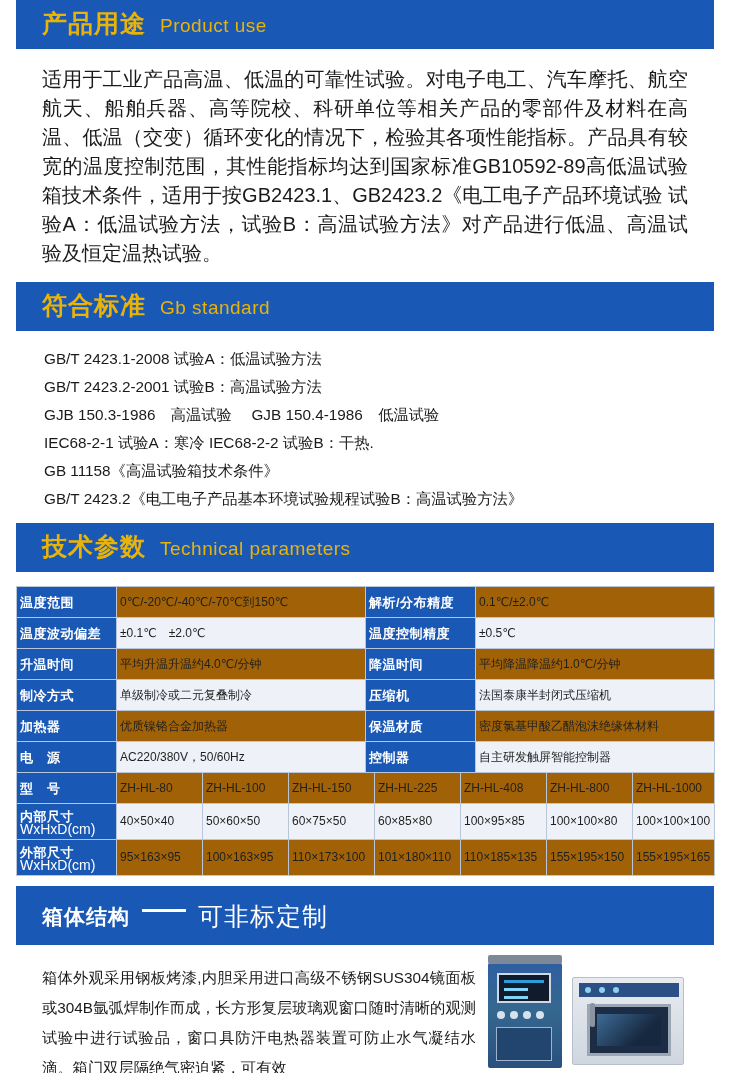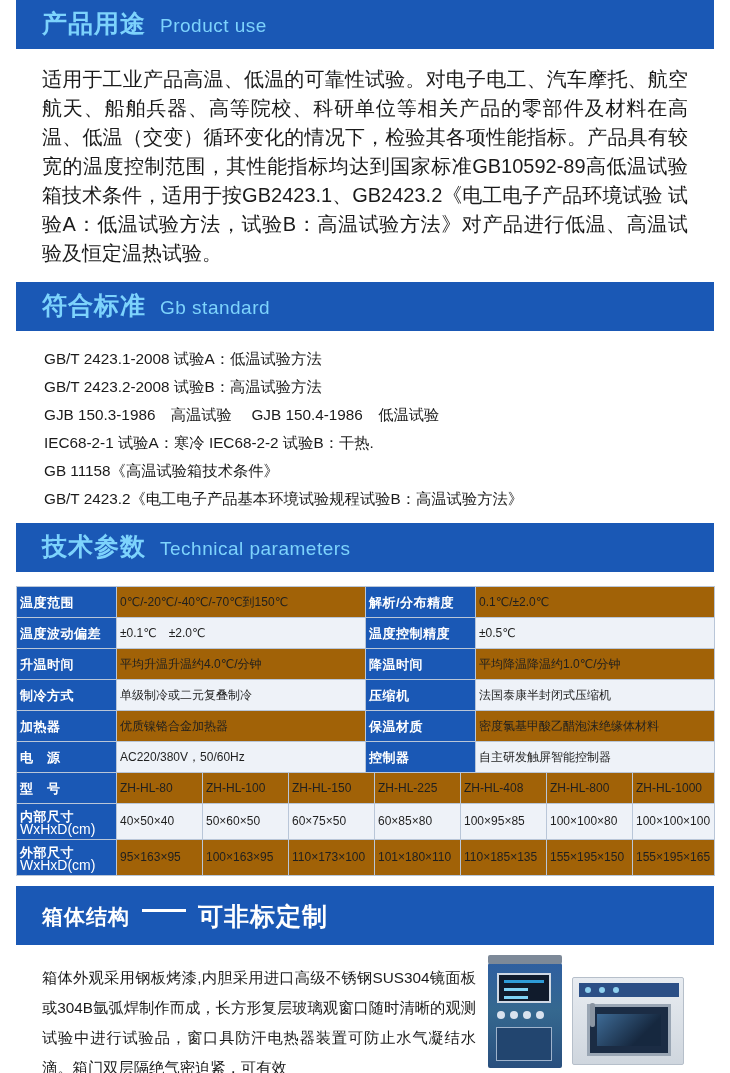--- a/index.html
+++ b/index.html
@@ -12,21 +12,21 @@
   .page {
     width: 730px;
     position: relative;
     background: #fff;
     padding-bottom: 0;
   }
 
   
   .sec-bar {
     background: #1a58b5;
-    color: #7dd3fc;
+    color: #eab308;
     display: flex;
     align-items: baseline;
     padding: 11px 26px 13px 26px;
     margin: 0 16px;
   }
   .sec-bar .cn {
     font-size: 25px;
     font-weight: bold;
     letter-spacing: 1px;
     line-height: 1;
@@ -102,21 +102,21 @@
   }
   .bottom-head .cn { font-size: 21px; font-weight: bold; letter-spacing: 1px; }
   .bottom-head .dash {
     display: inline-block;
     width: 44px; height: 3px;
     background: #fff;
     margin: 0 12px;
     position: relative;
     top: -6px;
   }
-  .bottom-head .cn2 { font-size: 25px; font-weight: bold; letter-spacing: 1px; }
+  .bottom-head .cn2 { font-size: 25px; font-weight: normal; letter-spacing: 1px; }
 
   .bottom-body {
     display: flex;
     padding: 18px 26px 6px 26px;
     margin: 0 16px;
     gap: 12px;
   }
   .bottom-body .txt {
     font-size: 15.3px;
     line-height: 30px;
@@ -192,21 +192,21 @@
     <span class="en">Product use</span>
   </div>
   <div class="body-text">适用于工业产品高温、低温的可靠性试验。对电子电工、汽车摩托、航空航天、船舶兵器、高等院校、科研单位等相关产品的零部件及材料在高温、低温（交变）循环变化的情况下，检验其各项性能指标。产品具有较宽的温度控制范围，其性能指标均达到国家标准GB10592-89高低温试验箱技术条件，适用于按GB2423.1、GB2423.2《电工电子产品环境试验 试验A：低温试验方法，试验B：高温试验方法》对产品进行低温、高温试验及恒定温热试验。</div>
 
   <div class="sec-bar">
     <span class="cn">符合标准</span>
     <span class="en">Gb standard</span>
   </div>
   <div class="std-list">
     <div>GB/T 2423.1-2008 试验A：低温试验方法</div>
-    <div>GB/T 2423.2-2008 试验B：高温试验方法</div>
+    <div>GB/T 2423.2-2001 试验B：高温试验方法</div>
     <div>GJB 150.3-1986　高温试验　 GJB 150.4-1986　低温试验</div>
     <div>IEC68-2-1 试验A：寒冷  IEC68-2-2 试验B：干热.</div>
     <div>GB 11158《高温试验箱技术条件》</div>
     <div>GB/T 2423.2《电工电子产品基本环境试验规程试验B：高温试验方法》</div>
   </div>
 
   <div class="sec-bar">
     <span class="cn">技术参数</span>
     <span class="en">Technical parameters</span>
   </div>

